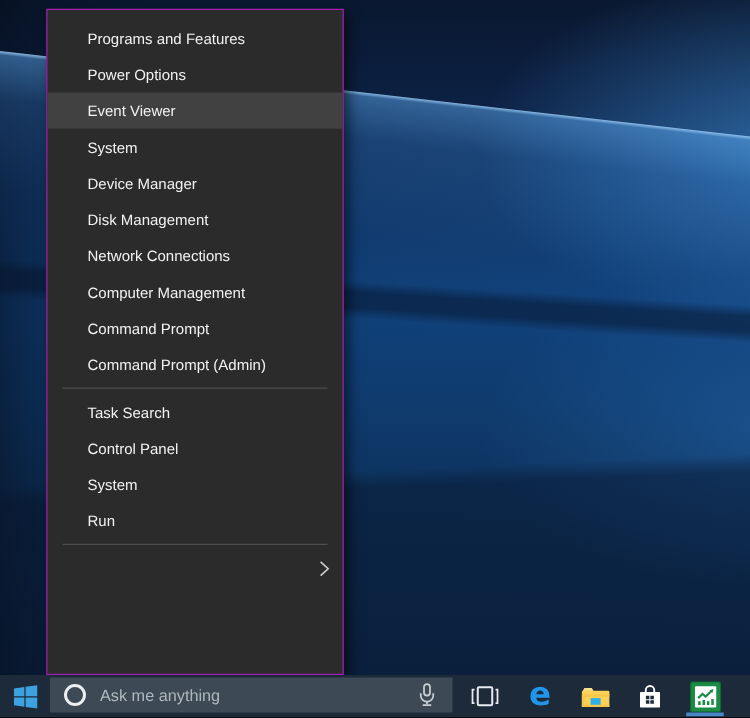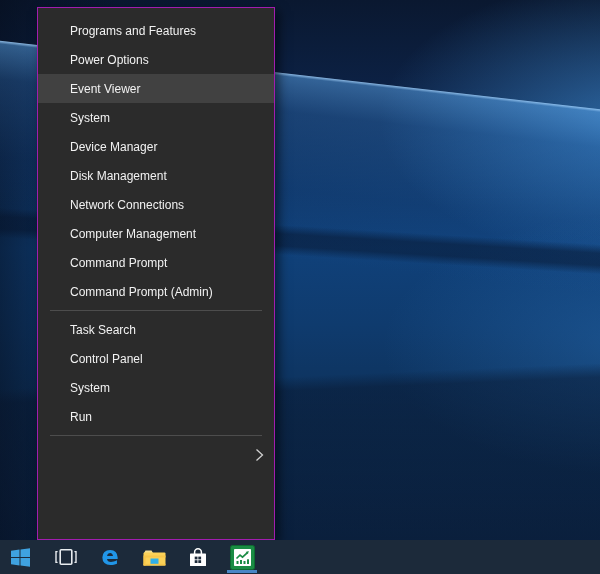--- a/index.html
+++ b/index.html
@@ -118,20 +118,36 @@
       <span style="display:flex;">
         <svg width="19" height="19" viewBox="0 0 19 19">
           <path fill="#3fa2e0" d="M0 2.8 L8.5 1.6 L8.5 9 L0 9 Z"></path>
           <path fill="#3fa2e0" d="M9.5 1.45 L19 0.2 L19 9 L9.5 9 Z"></path>
           <path fill="#3fa2e0" d="M0 10 L8.5 10 L8.5 17.4 L0 16.2 Z"></path>
           <path fill="#3fa2e0" d="M9.5 10 L19 10 L19 18.8 L9.5 17.55 Z"></path>
         </svg>
       </span>
     </div>
 
+    <div class="search-box">
+      <span style="display:flex;">
+        <svg width="20" height="20" viewBox="0 0 20 20">
+          <circle cx="10" cy="10" r="7.6" stroke="#eceef0" stroke-width="2.4" fill="none"></circle>
+        </svg>
+      </span>
+      <input type="text" placeholder="Ask me anything" style="">
+      <span class="mic-btn">
+        <svg width="15" height="20" viewBox="0 0 15 20">
+          <rect x="5.2" y="1.2" width="4.8" height="9.2" rx="2.4" stroke="#c9ced3" stroke-width="1.4" fill="none"></rect>
+          <path d="M2.6 8.6 v1.7 a5 5 0 0 0 10 0 V8.6" fill="none" stroke="#c9ced3" stroke-width="1.4"></path>
+          <line x1="7.6" y1="15.3" x2="7.6" y2="17.3" stroke="#c9ced3" stroke-width="1.4"></line>
+          <line x1="4.2" y1="18" x2="11" y2="18" stroke="#c9ced3" stroke-width="1.4"></line>
+        </svg>
+      </span>
+    </div>
 
     <div class="tb-btn first-after-search">
       <span style="display:flex;">
         <svg width="24" height="20" viewBox="0 0 24 20">
           <rect x="6.2" y="2.8" width="11.6" height="14.4" rx="1" fill="none" stroke="#e8ecef" stroke-width="1.6"></rect>
           <path d="M3.6 4.6 H2 V15.4 H3.6" fill="none" stroke="#e8ecef" stroke-width="1.4"></path>
           <path d="M20.4 4.6 H22 V15.4 H20.4" fill="none" stroke="#e8ecef" stroke-width="1.4"></path>
         </svg>
       </span>
     </div>

